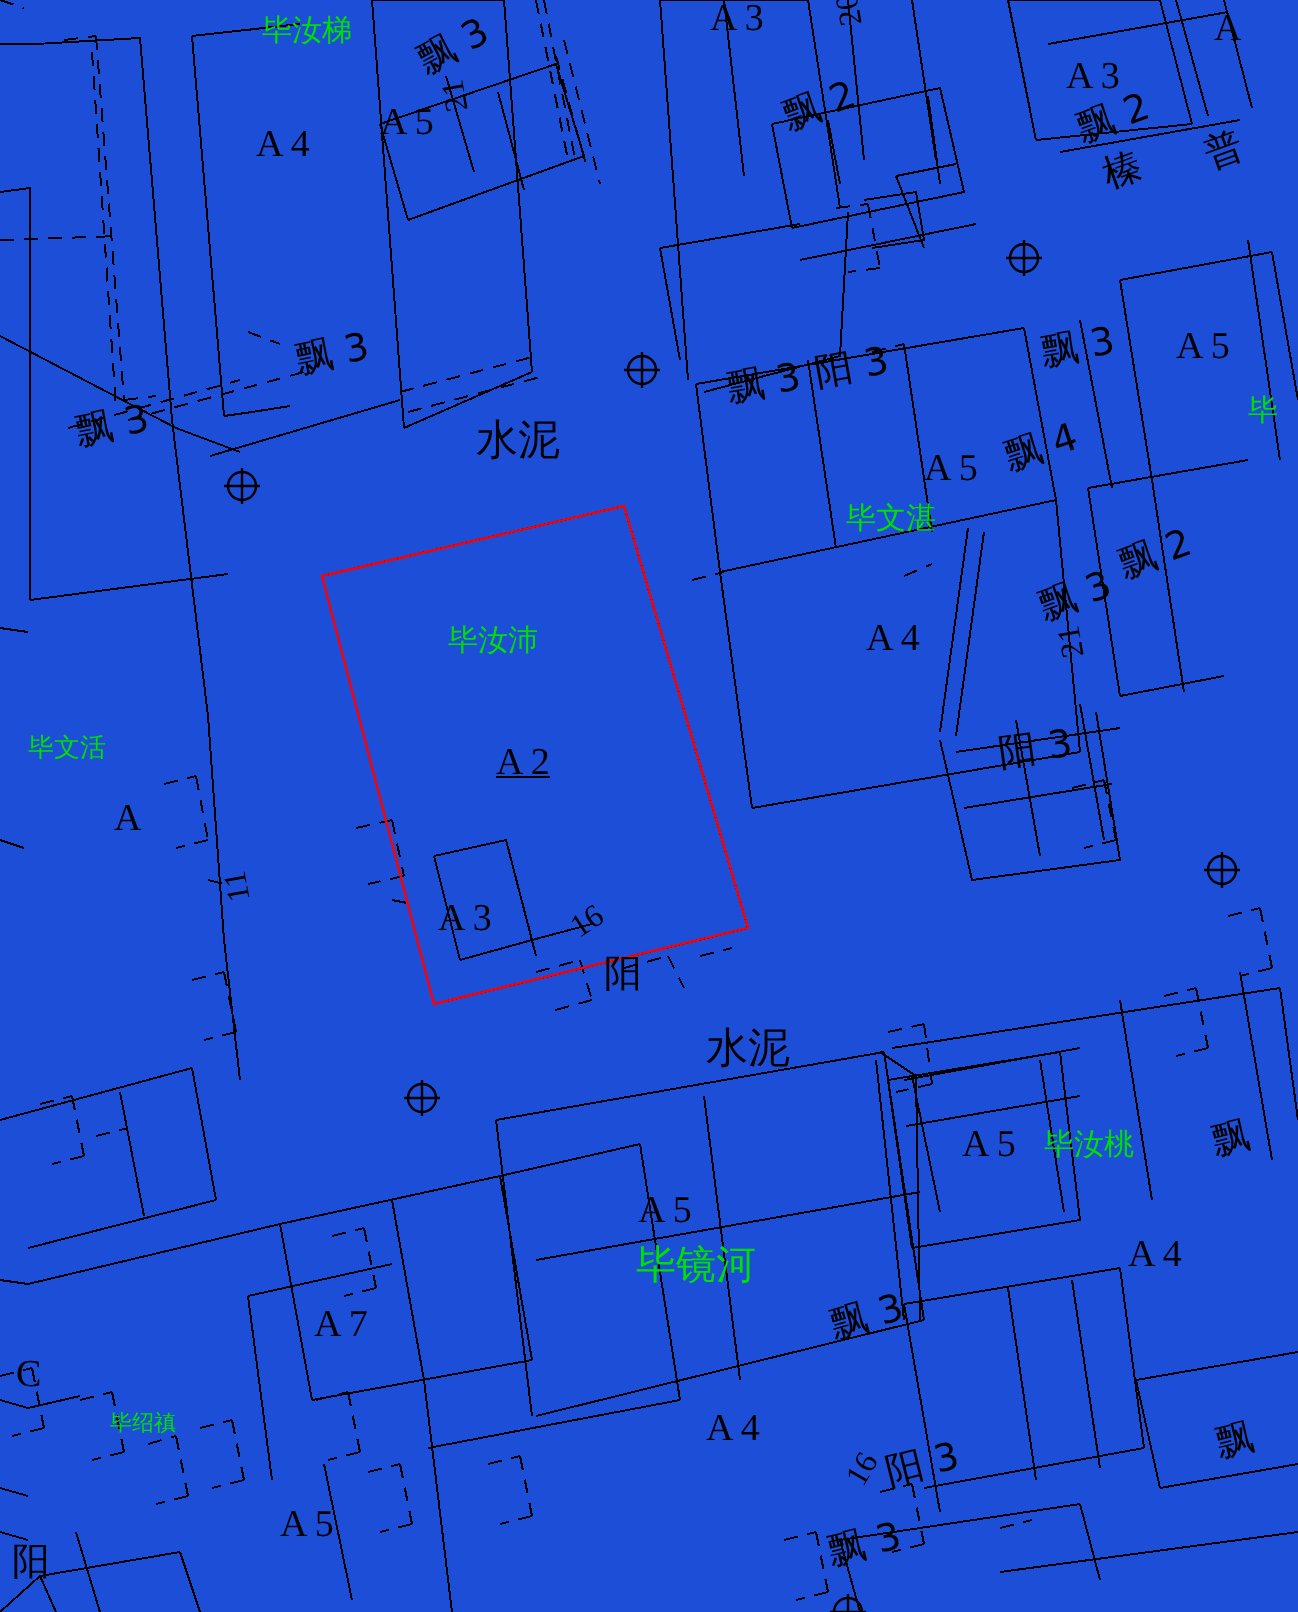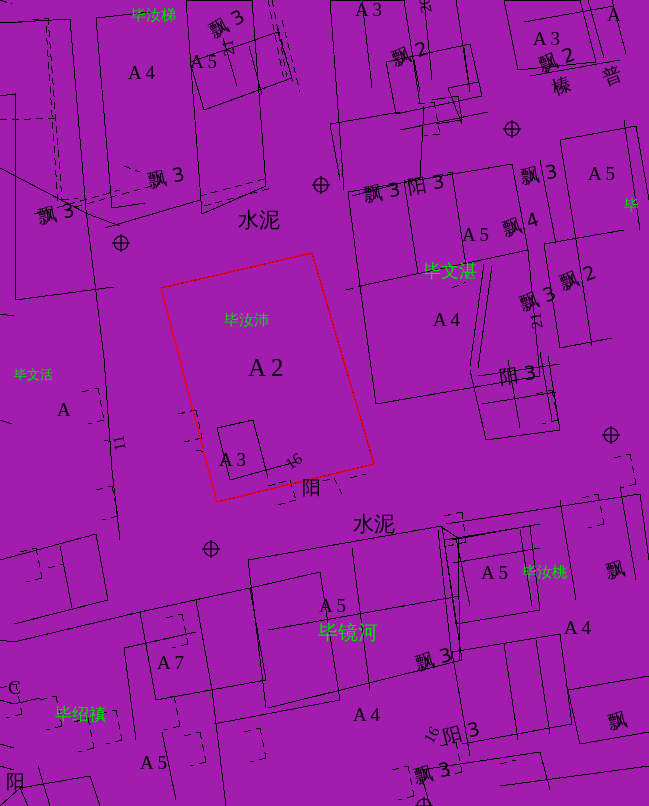--- a/index.html
+++ b/index.html
@@ -1,21 +1,21 @@
 <!DOCTYPE html>
 <html><head>
 <meta charset="utf-8">
 <title>Cadastral Survey Map</title>
 <style>
   html,body{margin:0;padding:0;background:#ffffff;}
   body{
     font-family:"Liberation Serif","DejaVu Serif",serif;
     width:649px;height:806px;overflow:hidden;position:relative;
   }
-  #map-root{position:relative;width:649px;height:806px;background:#a21caf;overflow:hidden;}
+  #map-root{position:relative;width:649px;height:806px;background:#1d4ed8;overflow:hidden;}
   svg#map-canvas{position:absolute;left:0;top:0;width:649px;height:806px;}
   .lbl{position:absolute;white-space:nowrap;line-height:1;}
   .lbl-black{color:#000;}
   .lbl-green{color:#00e000;}
   .txt-cjk{font-family:"DejaVu Sans","Liberation Sans",sans-serif;}
   .txt-lat{font-family:"Liberation Serif","DejaVu Serif",serif;}
 </style>
 </head>
 <body>
 
@@ -277,37 +277,37 @@
           <line x1="415" y1="806" x2="433" y2="806" stroke="#000" stroke-width="1.2"></line>
           <line x1="424" y1="797" x2="424" y2="815" stroke="#000" stroke-width="1.2"></line>
         </g>
       </g>
   </svg>
 
   <div id="layer-owner">
       <div class="lbl lbl-green txt-cjk" style="left: 131px; top: 8px; font-size: 15px;">毕汝梯</div>
       <div class="lbl lbl-green txt-cjk" style="left: 14px; top: 368px; font-size: 13px;">毕文活</div>
       <div class="lbl lbl-green txt-cjk" style="left: 224px; top: 313px; font-size: 15px;">毕汝沛</div>
-      <div class="lbl lbl-green txt-cjk" style="left: 423px; top: 262px; font-size: 18px;">毕文湛</div>
+      <div class="lbl lbl-green txt-cjk" style="left: 423px; top: 252px; font-size: 15px;">毕文湛</div>
       <div class="lbl lbl-green txt-cjk" style="left: 522px; top: 565px; font-size: 15px;">毕汝桃</div>
       <div class="lbl lbl-green txt-cjk" style="left: 318px; top: 622px; font-size: 20px;">毕镜河</div>
-      <div class="lbl lbl-green txt-cjk" style="left: 55px; top: 706px; font-size: 17px;">毕绍禛</div>
+      <div class="lbl lbl-green txt-cjk" style="left: 55px; top: 706px; font-size: 11px;">毕绍禛</div>
       <div class="lbl lbl-green txt-cjk" style="left: 624px; top: 198px; font-size: 15px;">毕</div>
     </div>
   <div id="layer-code">
       <div class="lbl lbl-black txt-lat" style="left: 128px; top: 63px; font-size: 19px;">A 4</div>
       <div class="lbl lbl-black txt-lat" style="left: 190px; top: 52px; font-size: 19px;">A 5</div>
       <div class="lbl lbl-black txt-lat" style="left: 355px; top: 0px; font-size: 19px;">A 3</div>
       <div class="lbl lbl-black txt-lat" style="left: 533px; top: 29px; font-size: 19px;">A 3</div>
       <div class="lbl lbl-black txt-lat" style="left: 607px; top: 5px; font-size: 19px;">A</div>
       <div class="lbl lbl-black txt-lat" style="left: 588px; top: 164px; font-size: 19px;">A 5</div>
       <div class="lbl lbl-black txt-lat" style="left: 462px; top: 225px; font-size: 19px;">A 5</div>
       <div class="lbl lbl-black txt-lat" style="left: 433px; top: 310px; font-size: 19px;">A 4</div>
       <div class="lbl lbl-black txt-lat" style="left: 57px; top: 400px; font-size: 19px;">A</div>
-      <div class="lbl lbl-black txt-lat" style="left: 248px; top: 355px; font-size: 25px;">A 2</div>
+      <div class="lbl lbl-black txt-lat" style="left: 248px; top: 372px; font-size: 19px; text-decoration: underline;">A 2</div>
       <div class="lbl lbl-black txt-lat" style="left: 219px; top: 450px; font-size: 19px;">A 3</div>
       <div class="lbl lbl-black txt-lat" style="left: 481px; top: 563px; font-size: 19px;">A 5</div>
       <div class="lbl lbl-black txt-lat" style="left: 564px; top: 618px; font-size: 19px;">A 4</div>
       <div class="lbl lbl-black txt-lat" style="left: 319px; top: 596px; font-size: 19px;">A 5</div>
       <div class="lbl lbl-black txt-lat" style="left: 353px; top: 705px; font-size: 19px;">A 4</div>
       <div class="lbl lbl-black txt-lat" style="left: 157px; top: 653px; font-size: 19px;">A 7</div>
       <div class="lbl lbl-black txt-lat" style="left: 140px; top: 753px; font-size: 19px;">A 5</div>
       <div class="lbl lbl-black txt-lat" style="left: 8px; top: 678px; font-size: 19px;">C</div>
     </div>
   <div id="layer-struct">

